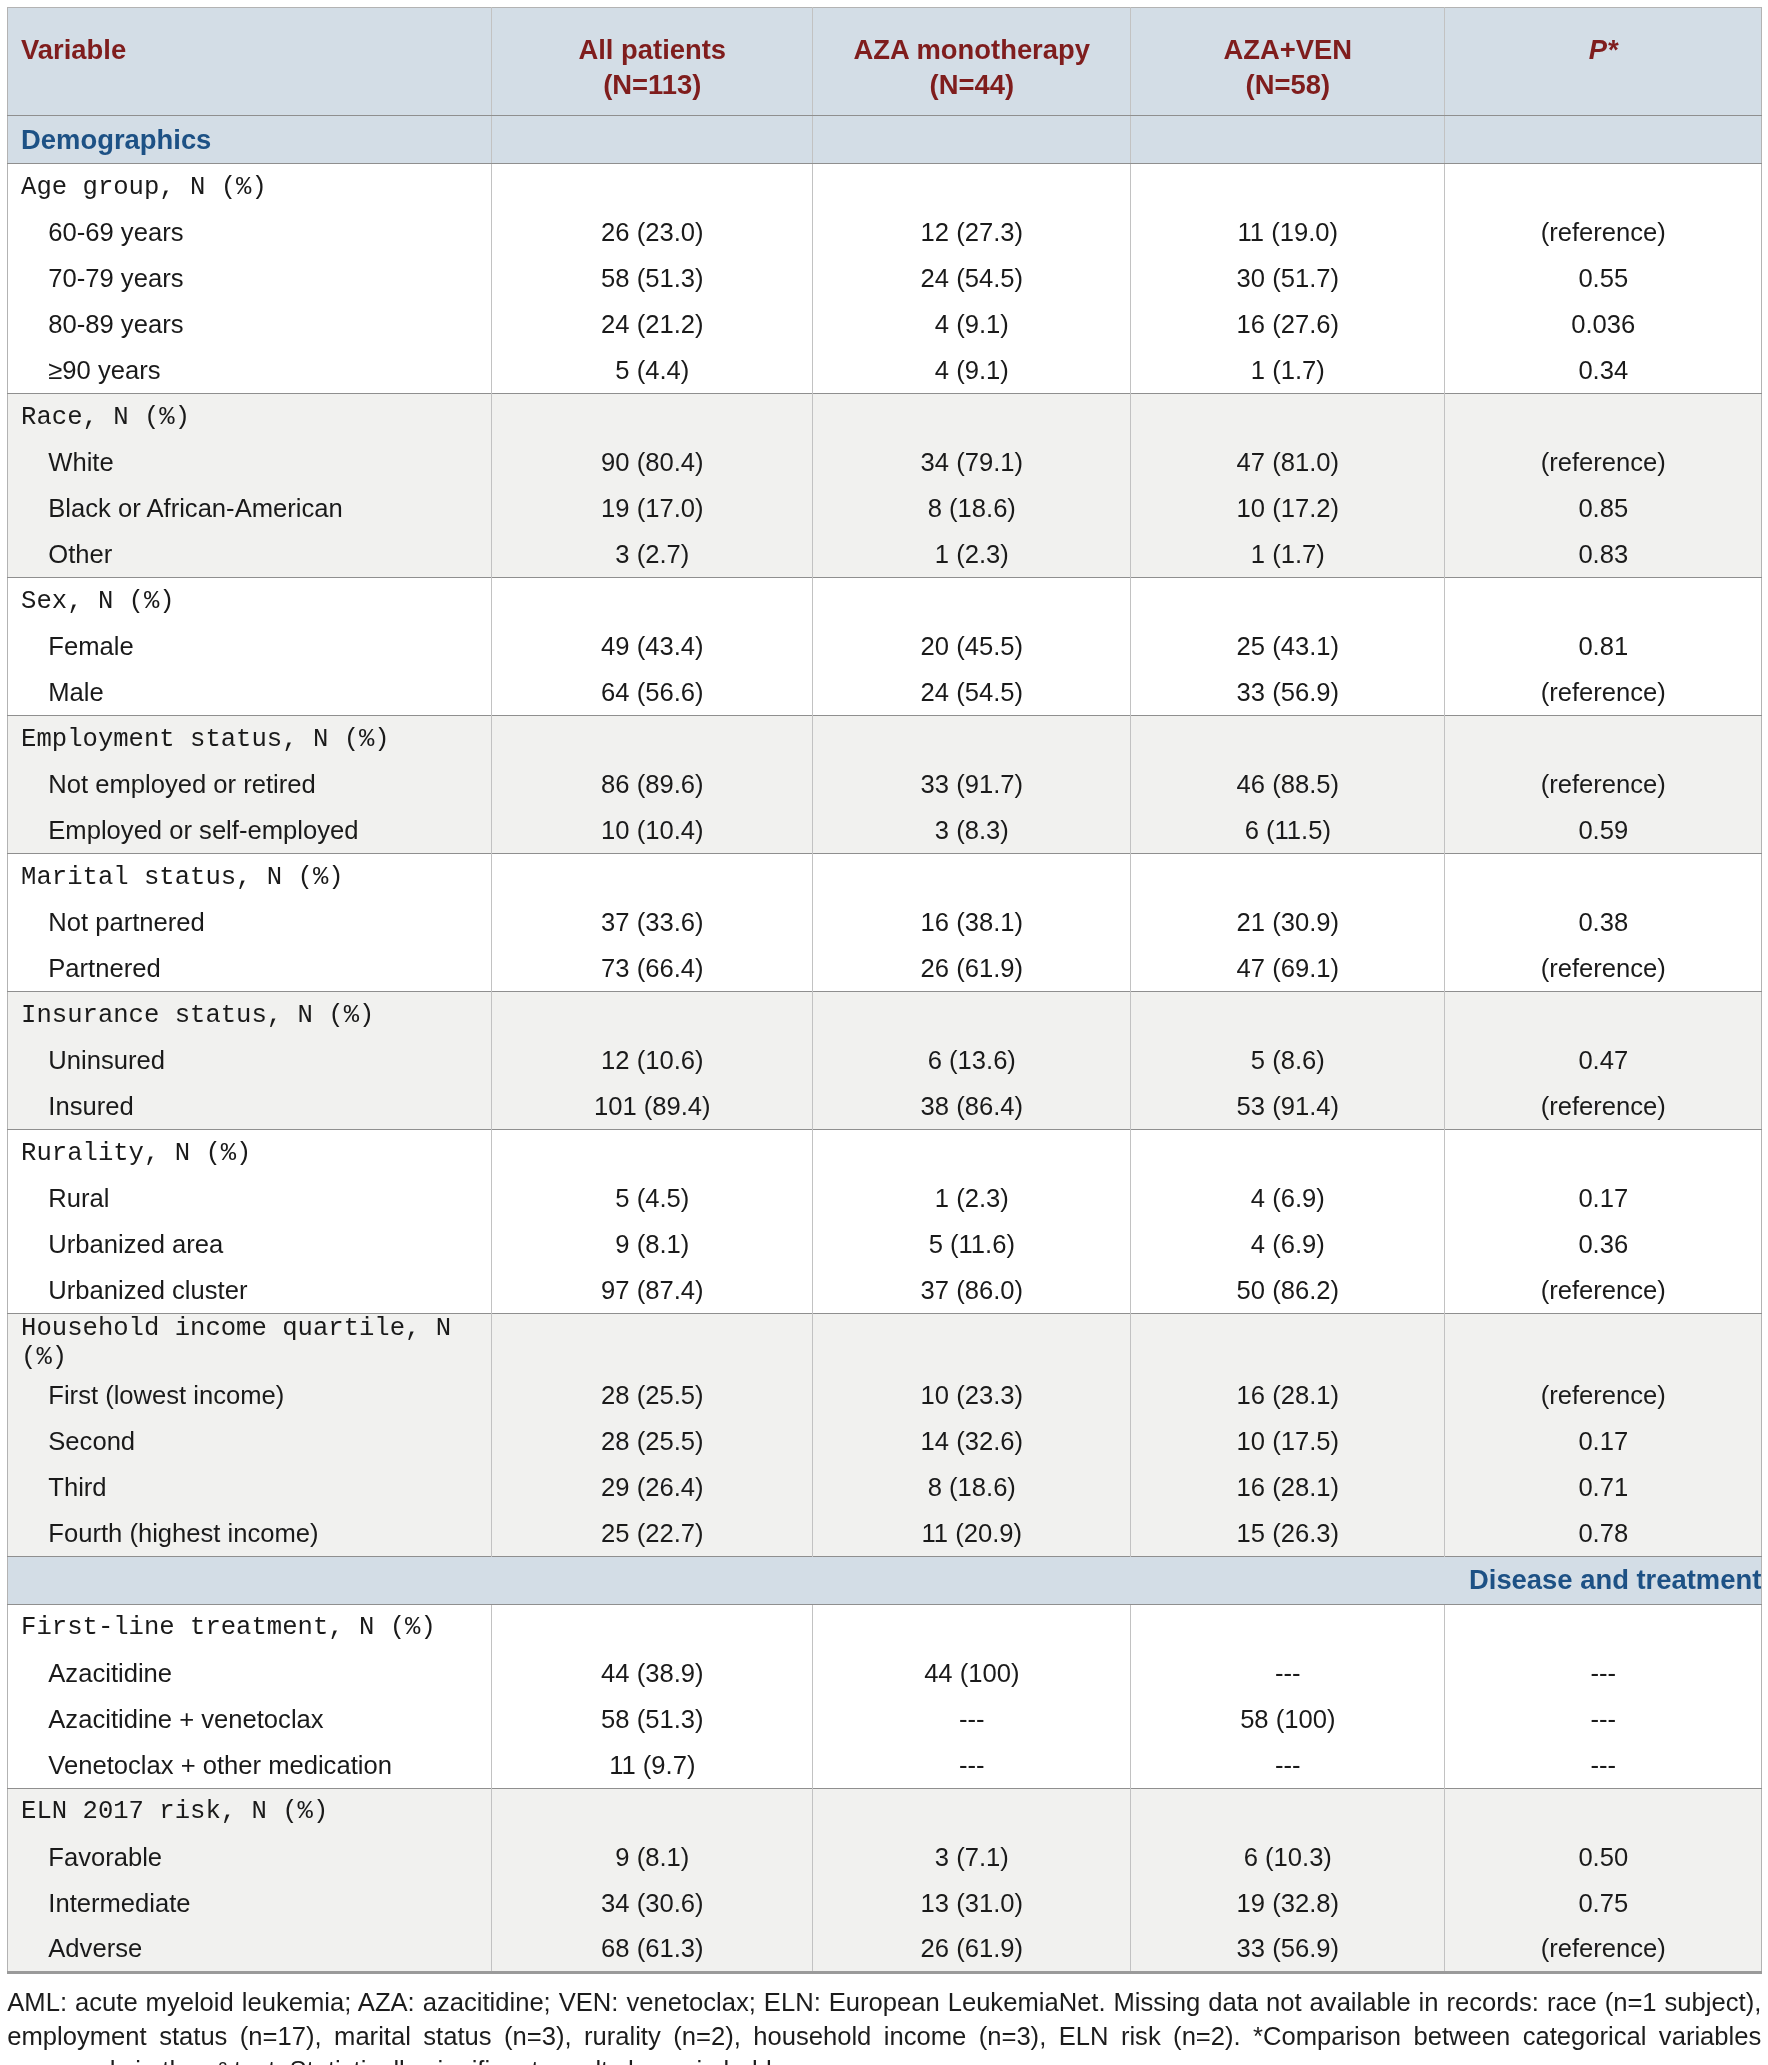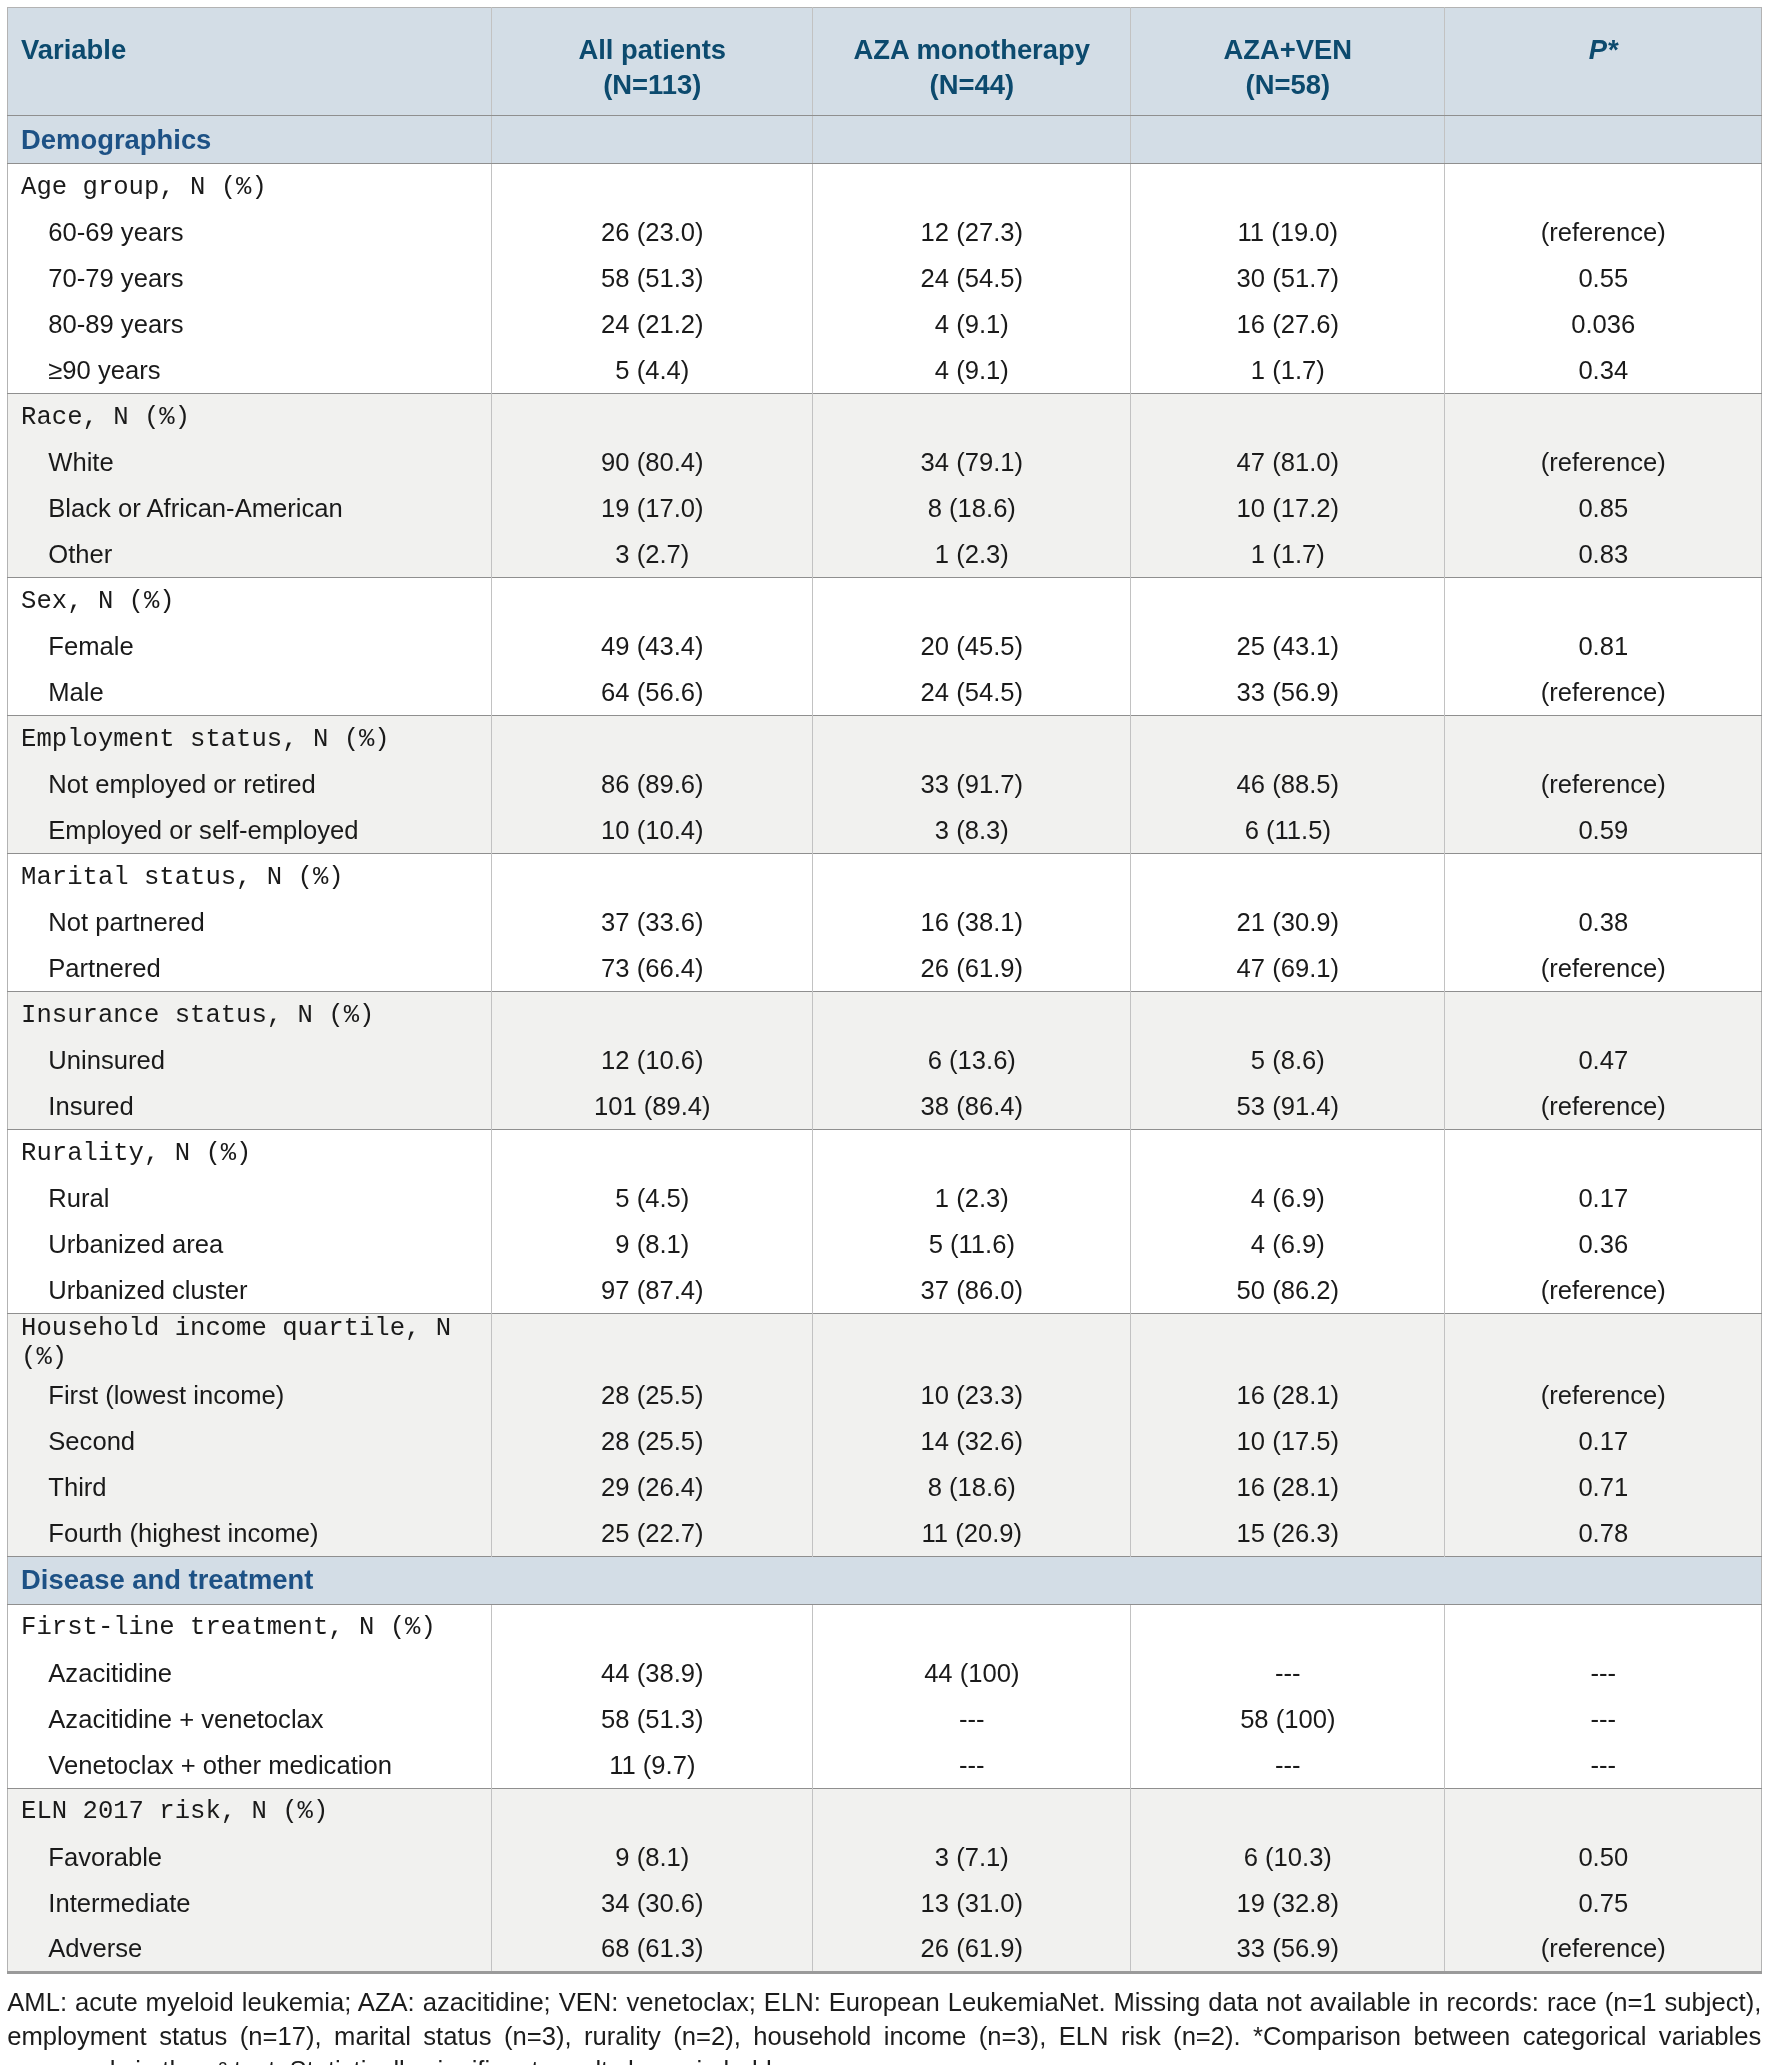--- a/index.html
+++ b/index.html
@@ -12,34 +12,34 @@
     width:1754px;
     border:1.8px solid #b3b3b3;
     border-bottom:3.7px solid #9a9a9a;
   }
   col.c1{width:484px;} col.c2{width:321px;} col.c3{width:318px;} col.c4{width:314px;} col.c5{width:317px;}
 
   th, td { box-sizing:border-box; padding:0; }
 
   thead th {
     background:#d3dde6;
-    color:#0c4a6e;
+    color:#7f1d1d;
     font-size:27.4px;
     font-weight:bold;
     height:108px;
     vertical-align:top;
     padding-top:24px;
     text-align:center;
     border-bottom:1.8px solid #8f8f8f;
     line-height:35px;
   }
   thead th.variable { text-align:left; padding-left:12.8px; }
   thead th.p-col .hdr-label { font-style:italic; }
   thead th:not(:first-child), tbody td:not(:first-child) { border-left:1.8px solid #c2c2c2; }
-  tr.section-band td.band-span { border-left:none; }
+  tr.section-band td.band-span { border-left:none;text-align:right; }
 
   tbody td { font-size:25.6px; color:#1a1a1a; height:46px; vertical-align:middle; }
   td.var-label  { text-align:left; padding-left:12.8px; }
   td.sub-label  { text-align:left; padding-left:40px; }
   td.val-cell   { text-align:center; }
 
   tr.gray td { background:#f1f1ef; }
   tr.white td { background:#ffffff; }
   tr.bold-row td { font-weight:normal; }
 

